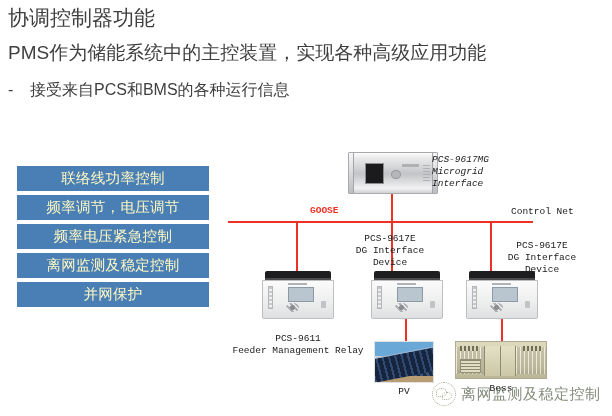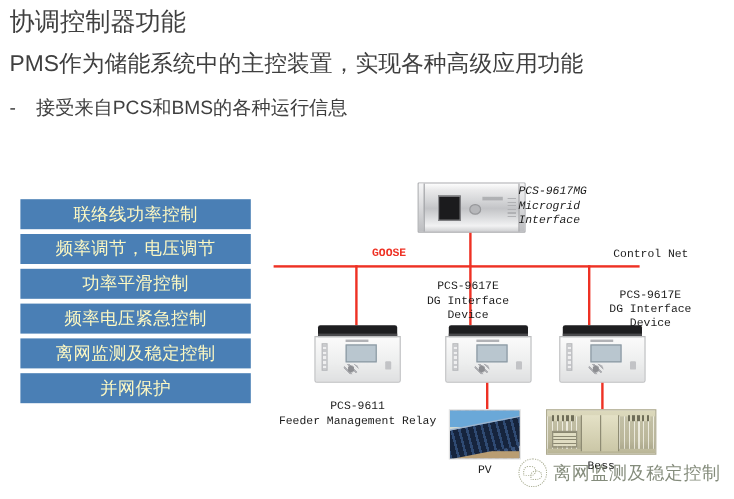--- a/index.html
+++ b/index.html
@@ -378,21 +378,20 @@
   <div class="slide-title">协调控制器功能</div>
   <div class="slide-subtitle">PMS作为储能系统中的主控装置，实现各种高级应用功能</div>
 
   <div class="bullet-row bullet-1">
     <span class="dash">-</span><span>接受来自PCS和BMS的各种运行信息</span>
   </div>
 
   <div id="feature-list">
     <div class="feature-box">联络线功率控制</div>
     <div class="feature-box">频率调节，电压调节</div>
-    <div class="feature-box">功率平滑控制</div>
     <div class="feature-box">频率电压紧急控制</div>
     <div class="feature-box">离网监测及稳定控制</div>
     <div class="feature-box">并网保护</div>
   </div>
 
   <div id="diagram">
 
     <div class="rack-unit" style="left:348px; top:152px; width:90px; height:42px;">
       <div class="rack-ear-l"></div>
       <div class="rack-ear-r"></div>

